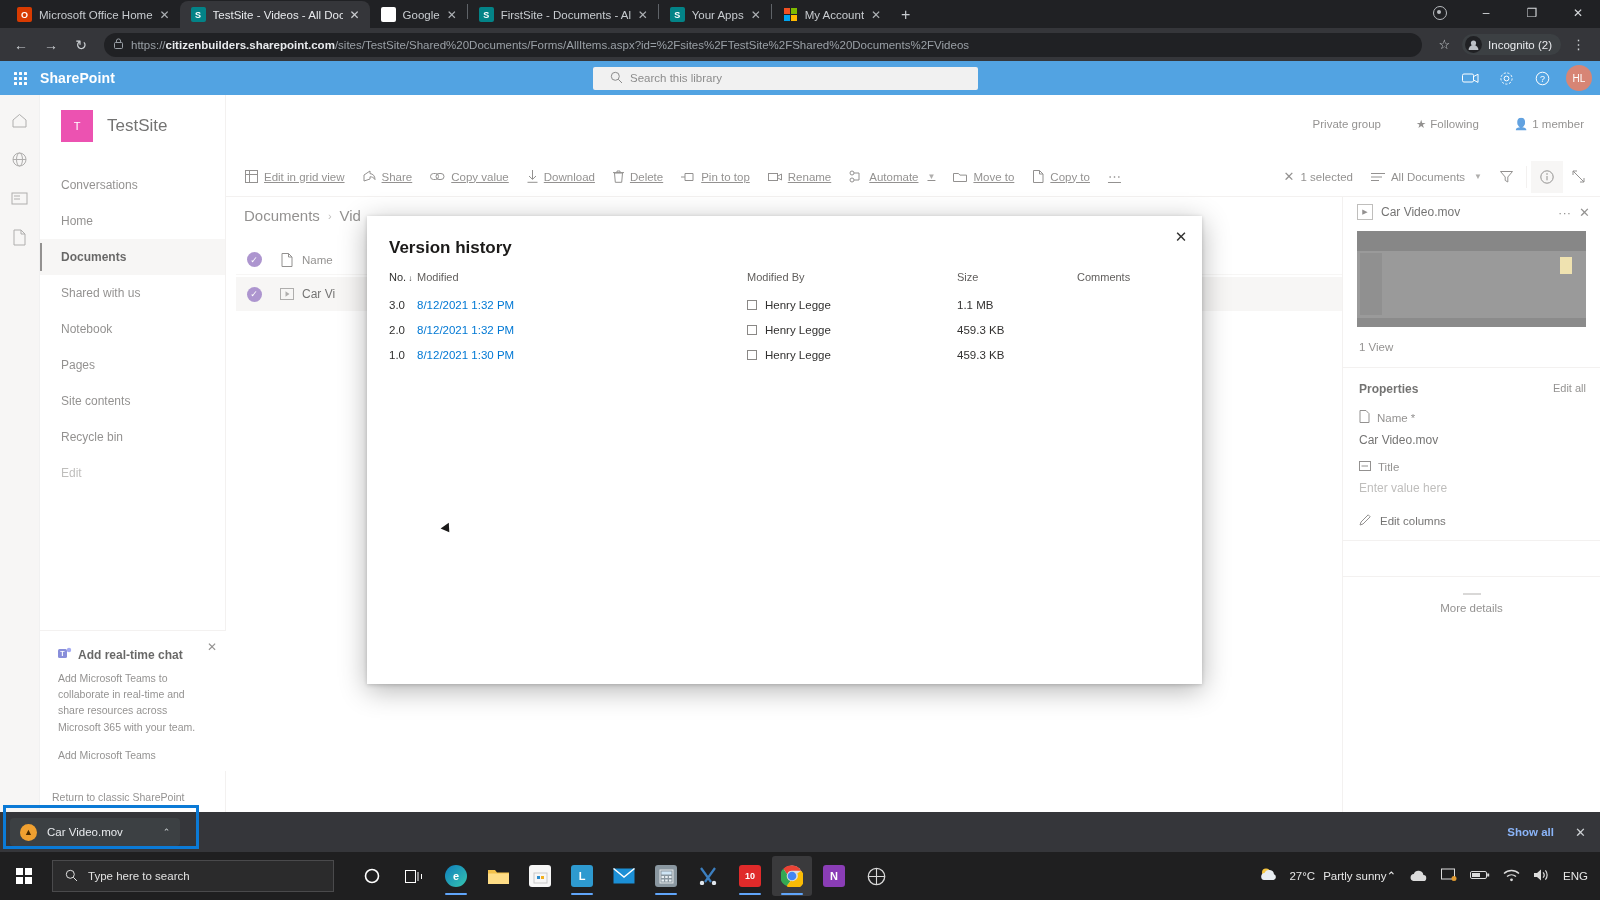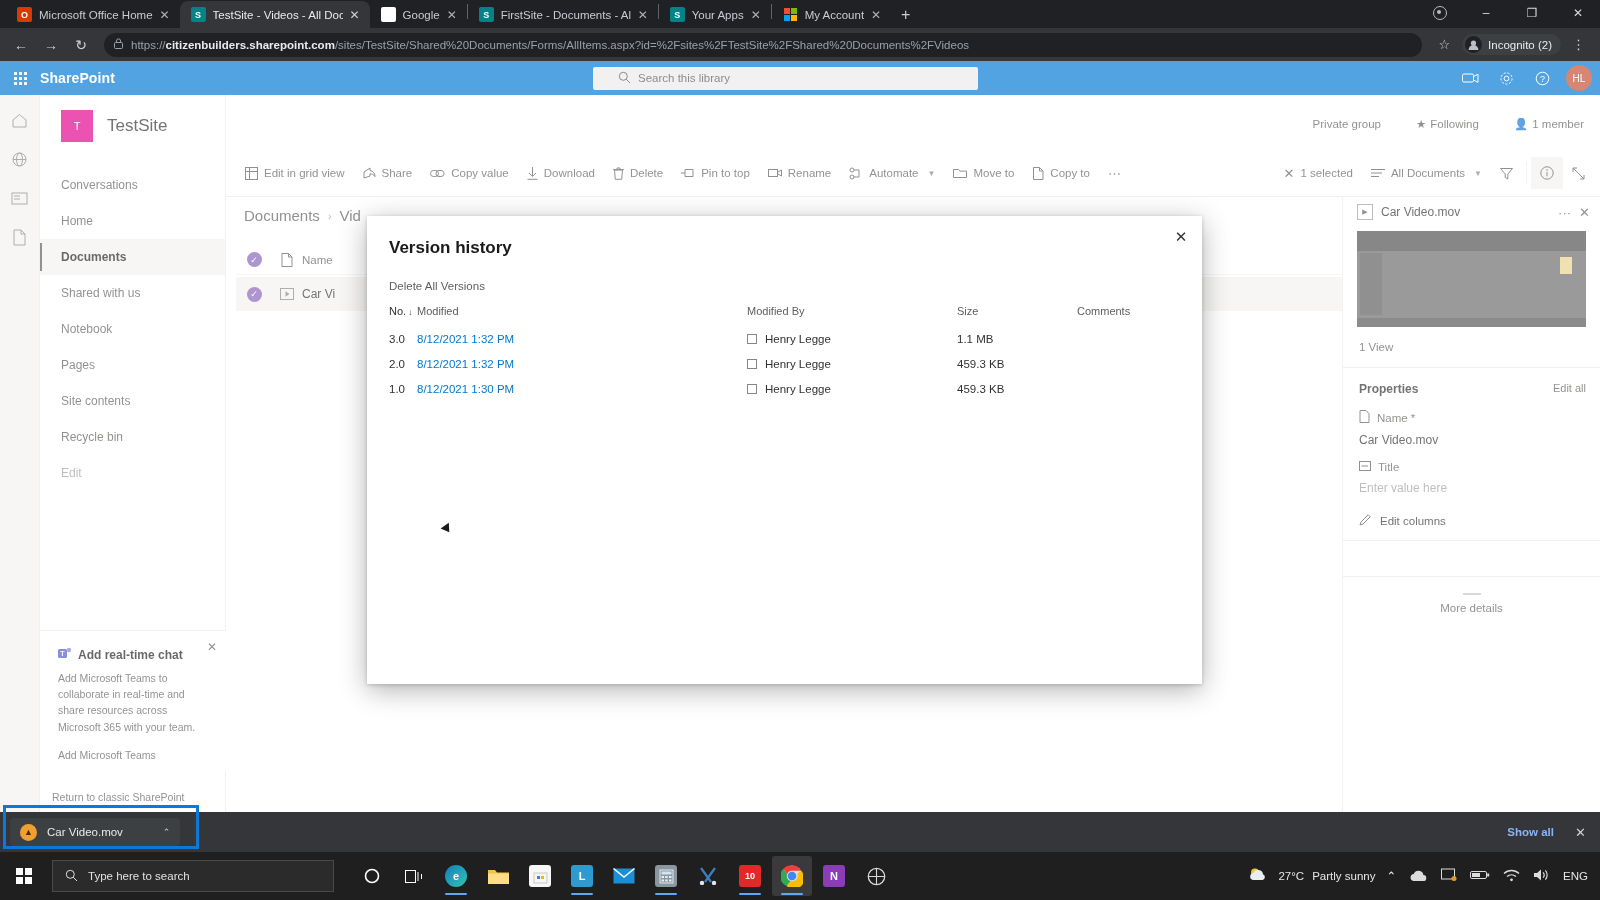--- a/index.html
+++ b/index.html
@@ -69,21 +69,21 @@
   .sp-suitebar {
     height: 34px; background: #0078d4; display: flex; align-items: center;
     color: #fff; position: relative;
   }
   .waffle { width: 40px; display:flex;align-items:center;justify-content:center; }
   .waffle-grid { display: grid; grid-template-columns: repeat(3,3px); grid-template-rows: repeat(3,3px); gap: 2px; }
   .waffle-grid i { background: #fff; width: 3px; height: 3px; border-radius: .5px; display:block; }
   .sp-brand { font-size: 14px; font-weight: bold; letter-spacing: .1px; }
   .sp-search {
     position: absolute; left: 593px; width: 385px; height: 23px; background: #eaeaea;
-    border-radius: 2px; display: flex; align-items: center; gap: 7px; padding: 0 25px;
+    border-radius: 2px; display: flex; align-items: center; gap: 7px; padding: 0 17px;
     color: #555; font-size: 11.5px;
   }
   .sp-suite-right { position: absolute; right: 8px; display: flex; align-items: center; gap: 4px; }
   .sp-suite-right .sb {
     width: 32px; height: 30px; display: flex; align-items: center; justify-content: center;
     color: #fff; font-size: 14px;
   }
   .sp-avatar { width: 26px; height: 26px; border-radius: 50%; background: #c44c34; color: #fff; font-size: 10px; display:flex;align-items:center;justify-content:center; margin-left:4px;}
 
   .sp-body { display: flex; height: 756px; }
@@ -108,22 +108,22 @@
 
   .main-col { flex: 1 1 auto; position: relative; background: #fff; }
   .site-topright {
     position: absolute; right: 16px; top: 22px; display: flex; align-items: center; gap: 35px;
     font-size: 11.5px; color: #605e5c;
   }
   .site-topright span.ic { margin-right: 4px; }
 
   .cmdbar {
     position: absolute; top: 62px; left: 0; right: 0; height: 40px;
-    border-bottom: 1px solid #edebe9; display: flex; align-items: flex-start;
-    padding-left: 10px; color: #605e5c; font-size: 11.5px;
+    border-bottom: 1px solid #edebe9; display: flex; align-items: center;
+    padding-left: 10px; color: #605e5c; font-size: 11.5px; text-decoration: underline;
   }
   .cmd {
     display: flex; align-items: center; gap: 6px; padding: 0 9px; height: 32px;
     white-space: nowrap;
   }
   .cmd .g { font-size: 13px; color: #605e5c; display:inline-flex; }
   .cmd .chev { font-size: 8px; margin-left: 3px; color: #8a8886; }
   .cmd-right { position: absolute; right: 6px; display: flex; align-items: center; }
   .cmd-right .divider { width: 1px; height: 22px; background: #edebe9; margin: 0 4px; }
   .info-btn { background: #f3f2f1; }
@@ -243,21 +243,21 @@
   .tb-search {
     width: 282px; height: 32px; background: #2b2b2c; border: 1px solid #4a4a4c;
     display: flex; align-items: center; gap: 10px; padding: 0 12px;
     color: #e1e1e1; font-size: 11.5px; margin-left: 4px;
   }
   .tb-apps { display: flex; align-items: center; gap: 2px; margin-left: 18px; }
   .tb-app { width: 40px; height: 40px; display:flex;align-items:center;justify-content:center; position: relative; border-radius:3px;}
   .tb-app.active { background: #3a3a3c; }
   .tb-app .und { position: absolute; bottom: 1px; left: 9px; width: 22px; height: 2.5px; background: #60a5fa; border-radius:2px;}
   .ic-sq { width: 22px; height: 22px; border-radius: 3px; display:flex;align-items:center;justify-content:center;font-size:11px;font-weight:bold;color:#fff;}
-  .tb-right { position: absolute; right: 0; display: flex; align-items: center; gap: 11px; padding-right: 12px; font-size: 11.5px; color: #e6e6e6;}
+  .tb-right { position: absolute; right: 0; display: flex; align-items: center; padding-right: 12px; font-size: 11.5px; color: #e6e6e6;}
   .tb-weather { display: flex; align-items: center; gap: 8px; }
   .tb-tray { display: flex; align-items: center; gap: 13px; }
 </style>
 </head>
 <body>
 
 <div class="browser-chrome">
 
   <div class="tabstrip">
 
@@ -711,21 +711,20 @@
     </div>
     <div class="tc-body">Add Microsoft Teams to collaborate in real-time and share resources across Microsoft 365 with your team.</div>
     <div class="tc-link">Add Microsoft Teams</div>
   </div>
   <div class="classic-link">Return to classic SharePoint</div>
 
   <div class="modal-scrim"></div>
   <div class="modal">
     <div class="modal-close">✕</div>
     <h2>Version history</h2>
-    <div class="del-all">Delete All Versions</div>
 
     <div class="vh-table">
       <div class="vh-row vh-head">
         <div class="c-no"><span>No.</span><span class="sort-arrow">↓</span></div>
         <div class="c-mod">Modified</div>
         <div class="c-by">Modified By</div>
         <div class="c-size">Size</div>
         <div class="c-com">Comments</div>
       </div>
       <div class="vh-body">

